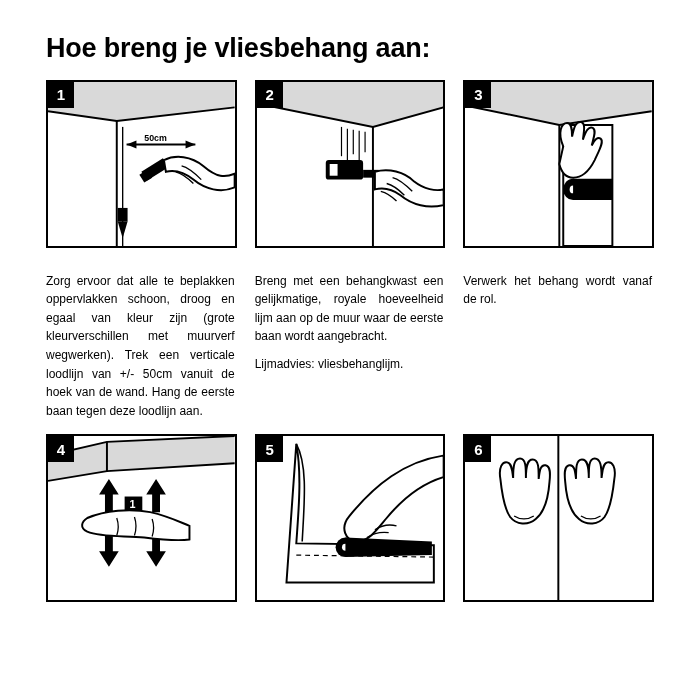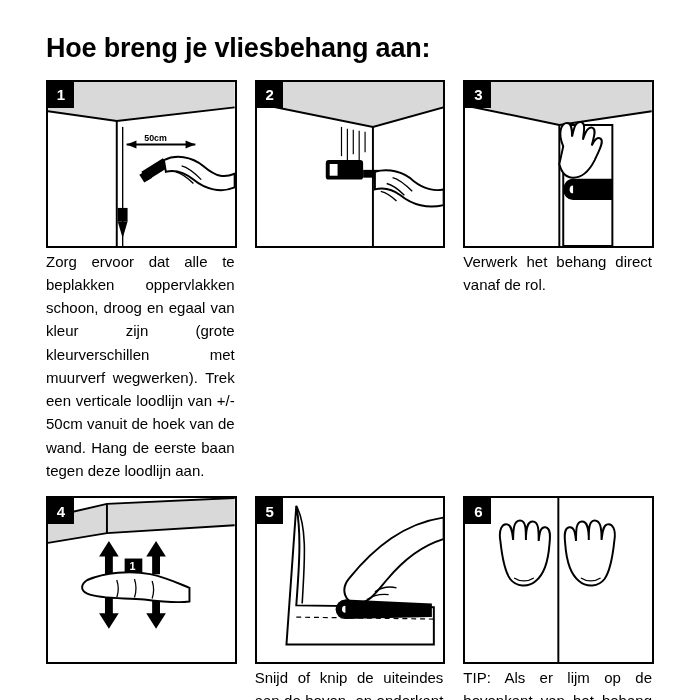--- a/index.html
+++ b/index.html
@@ -60,23 +60,23 @@
     background: #000;
     color: #fff;
     font-size: 15px;
     font-weight: bold;
     display: flex;
     align-items: center;
     justify-content: center;
     z-index: 5;
   }
   .caption {
-    font-size: 15px;
+    font-size: 12px;
     line-height: 1.55;
-    margin-top: 2px;
+    margin-top: 24px;
     text-align: justify;
     padding-right: 2px;
   }
   .caption p {
     margin: 0 0 9px 0;
   }
   .caption p:last-child { margin-bottom: 0; }
   .row2 { margin-top: 14px; }
 </style>
 </head>
@@ -138,20 +138,22 @@
           <rect x="70" y="80" width="38" height="20" rx="3" fill="#000"></rect>
           <rect x="74" y="84" width="8" height="12" fill="#fff"></rect>
           <path d="M108,90 l16,0 0,8 -16,0 z" fill="#000"></path>
           <path d="M120,92 c14,-4 30,0 40,10 c10,8 22,10 30,8 l0,16 c-16,4 -32,0 -44,-10 c-8,-6 -18,-8 -26,-6 z" fill="#fff" stroke="#000" stroke-width="2"></path>
           <path d="M132,104 c8,2 14,8 18,12" fill="none" stroke="#000" stroke-width="1.4"></path>
           <path d="M138,98 c8,2 16,10 20,14" fill="none" stroke="#000" stroke-width="1.4"></path>
           <path d="M126,112 c8,2 12,6 16,10" fill="none" stroke="#000" stroke-width="1.4"></path>
         </svg>
       </div>
       <div class="caption">
+        <p>Breng met een behangkwast een gelijkmatige, royale hoeveelheid lijm aan op de muur waar de eerste baan wordt aangebracht.</p>
+        <p>Lijmadvies: vliesbehanglijm.</p>
       </div>
     </div>
 
     <div class="cell">
       <div class="panel">
         <div class="step-num">3</div>
         <svg viewBox="0 0 190 168" preserveAspectRatio="none">
           <polygon points="0,0 190,0 190,30 96,44 0,24" fill="#d9d9d9"></polygon>
           <polyline points="0,24 96,44 190,30" fill="none" stroke="#000" stroke-width="2"></polyline>
           <line x1="96" y1="44" x2="96" y2="168" stroke="#000" stroke-width="2"></line>
@@ -159,21 +161,21 @@
           <path d="M100,44 L100,168 L150,168 L150,44 Z" fill="#fff" stroke="#000" stroke-width="2"></path>
 
           <path d="M100,66 c-6,-14 -2,-24 4,-24 c5,0 5,8 5,14 c2,-10 4,-16 9,-15 c5,1 3,10 2,18 c3,-9 6,-14 10,-12 c4,2 1,10 -1,18 c3,-6 6,-9 9,-7 c4,3 -2,13 -6,22 c-6,12 -14,18 -22,18 c-8,0 -12,-6 -14,-14 z" fill="#fff" stroke="#000" stroke-width="2"></path>
 
           <ellipse cx="110" cy="110" rx="10" ry="11" fill="#000"></ellipse>
           <ellipse cx="110" cy="110" rx="3.5" ry="4" fill="#fff"></ellipse>
           <path d="M110,99 L150,99 L150,121 L110,121 Z" fill="#000"></path>
         </svg>
       </div>
       <div class="caption">
-        <p>Verwerk het behang direct vanaf de rol.</p>
+        <p>Verwerk het behang wordt vanaf de rol.</p>
       </div>
     </div>
 
     <div class="cell row2">
       <div class="panel">
         <div class="step-num">4</div>
         <svg viewBox="0 0 190 168" preserveAspectRatio="none">
           <polygon points="0,20 60,6 190,0 190,28 60,36 0,46" fill="#d9d9d9"></polygon>
           <polyline points="0,20 60,6 190,0" fill="none" stroke="#000" stroke-width="2"></polyline>
           <polyline points="0,46 60,36 190,28" fill="none" stroke="#000" stroke-width="2"></polyline>
@@ -209,37 +211,33 @@
 
           <path d="M190,20 c-40,6 -70,30 -96,62 c-10,12 -4,26 8,26 c12,0 20,-12 30,-24 c18,-22 38,-36 58,-42 z" fill="#fff" stroke="#000" stroke-width="2"></path>
           <path d="M120,96 c6,-4 14,-6 22,-4" fill="none" stroke="#000" stroke-width="1.4"></path>
           <path d="M112,104 c6,-4 14,-6 22,-5" fill="none" stroke="#000" stroke-width="1.4"></path>
 
           <ellipse cx="90" cy="114" rx="10" ry="10" fill="#000"></ellipse>
           <ellipse cx="90" cy="114" rx="3.5" ry="3.5" fill="#fff"></ellipse>
           <path d="M90,104 L178,108 L178,122 L90,124 Z" fill="#000"></path>
         </svg>
       </div>
-      <div class="caption">
-        <p>Snijd of knip de uiteindes aan de boven- en onderkant af met een scherp hobbymes of schaar.</p>
-      </div>
     </div>
 
     <div class="cell row2">
       <div class="panel">
         <div class="step-num">6</div>
         <svg viewBox="0 0 190 168" preserveAspectRatio="none">
           <line x1="95" y1="0" x2="95" y2="168" stroke="#000" stroke-width="2"></line>
 
           <path d="M36,44 c-2,-12 2,-18 7,-17 c5,1 5,9 6,16 c0,-12 1,-20 7,-20 c6,0 6,9 6,20 c0,-11 1,-19 7,-19 c6,0 6,9 6,20 c1,-9 2,-15 7,-14 c5,1 5,8 4,17 c-1,14 -4,30 -14,38 c-8,7 -20,6 -26,-2 c-5,-7 -8,-20 -10,-39 z" fill="#fff" stroke="#000" stroke-width="2"></path>
           <path d="M50,82 c6,4 14,4 20,0" fill="none" stroke="#000" stroke-width="1.3"></path>
 
           <path d="M152,44 c2,-12 -2,-18 -7,-17 c-5,1 -5,9 -6,16 c0,-12 -1,-20 -7,-20 c-6,0 -6,9 -6,20 c0,-11 -1,-19 -7,-19 c-6,0 -6,9 -6,20 c-1,-9 -2,-15 -7,-14 c-5,1 -5,8 -4,17 c1,14 4,30 14,38 c8,7 20,6 26,-2 c5,-7 8,-20 10,-39 z" fill="#fff" stroke="#000" stroke-width="2"></path>
           <path d="M118,82 c6,4 14,4 20,0" fill="none" stroke="#000" stroke-width="1.3"></path>
         </svg>
       </div>
       <div class="caption">
-        <p>TIP: Als er lijm op de bovenkant van het behang komt, verwijder dit onmiddellijk met een licht vochtige doek (deppen).</p>
       </div>
     </div>
 
   </div>
 </div>
 
 </body></html>

